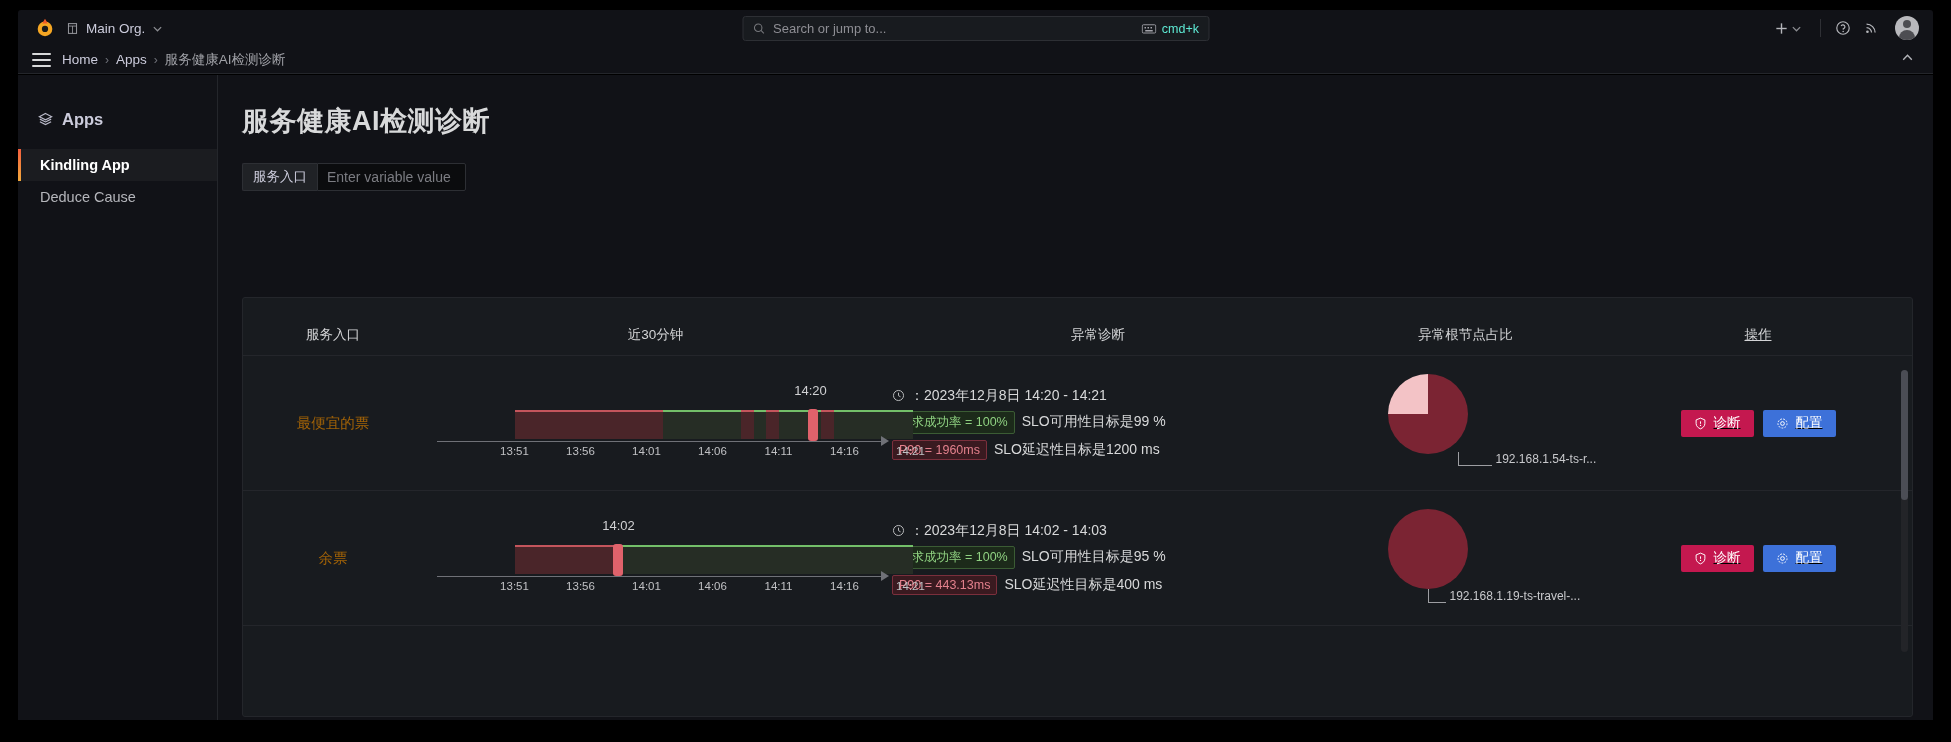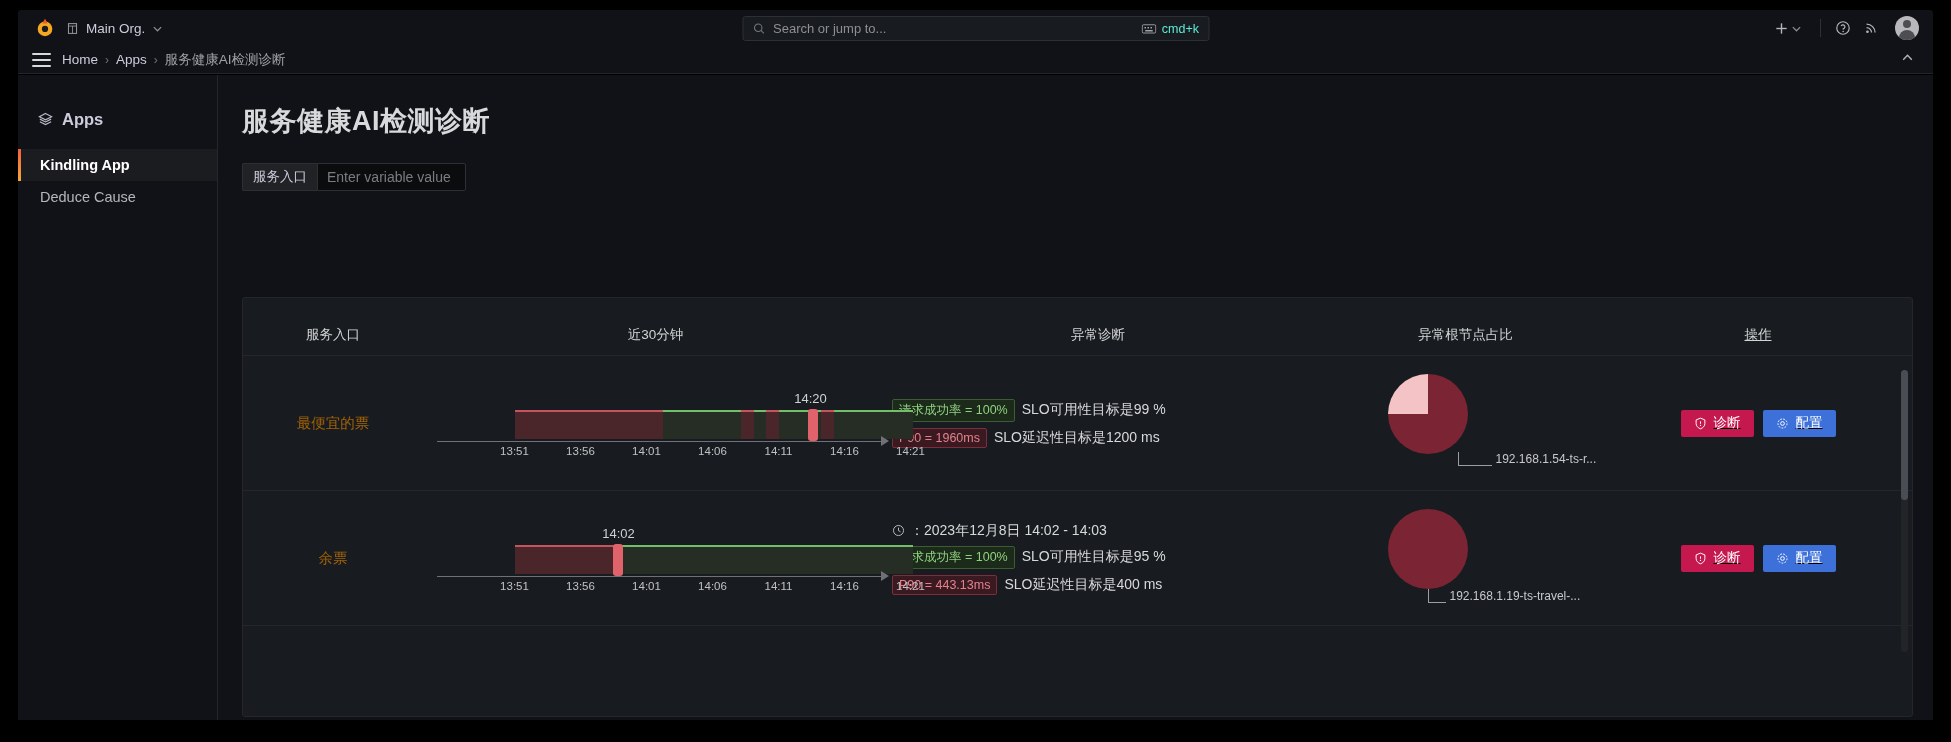--- a/index.html
+++ b/index.html
@@ -191,21 +191,21 @@
     height: 135px;
     border-bottom: 1px solid #24262b;
   }
   .cell { display: flex; align-items: center; justify-content: center; height: 100%; }
 
   .svc-name { font-size: 14.5px; color: #a16207; }
 
   
   .timeline { position: relative; width: 370px; height: 80px; }
   .tl-marker-label {
-    position: absolute; top: 8px; font-size: 13px; color: #d0d1d3;
+    position: absolute; top: 0; font-size: 13px; color: #d0d1d3;
     transform: translateX(-50%); white-space: nowrap;
   }
   .tl-track {
     position: absolute; left: 0; right: 0; top: 27px; height: 29px;
   }
   .tl-seg { position: absolute; top: 0; height: 29px; }
   .tl-seg.bad  { background: #4a2529; border-top: 2px solid #c4555c; }
   .tl-seg.good { background: #262d25; border-top: 2px solid #73bf69; }
   .tl-marker {
     position: absolute; top: 26px; width: 10px; height: 32px;
@@ -440,20 +440,27 @@
               <span class="tl-tick" style="left:242px">14:06</span>
               <span class="tl-tick" style="left:308px">14:11</span>
               <span class="tl-tick" style="left:374px">14:16</span>
               <span class="tl-tick" style="left:440px">14:21</span>
             </div>
           </div>
         </div>
 
         <div class="cell c-diag">
           <div class="diag">
+            <div class="diag-time">
+              <svg class="clock-icon" viewBox="0 0 16 16">
+                <circle cx="8" cy="8" r="6.2" fill="none" stroke="#d8d9da" stroke-width="1.2"></circle>
+                <path d="M8 4.5 V8.2 L10.5 9.6" fill="none" stroke="#d8d9da" stroke-width="1.2"></path>
+              </svg>
+              <span>：2023年12月8日 14:20 - 14:21</span>
+            </div>
             <div class="diag-line">
               <span class="tag ok">请求成功率 = 100%</span>
               <span>SLO可用性目标是99 %</span>
             </div>
             <div class="diag-line">
               <span class="tag err">P90 = 1960ms</span>
               <span>SLO延迟性目标是1200 ms</span>
             </div>
           </div>
         </div>

